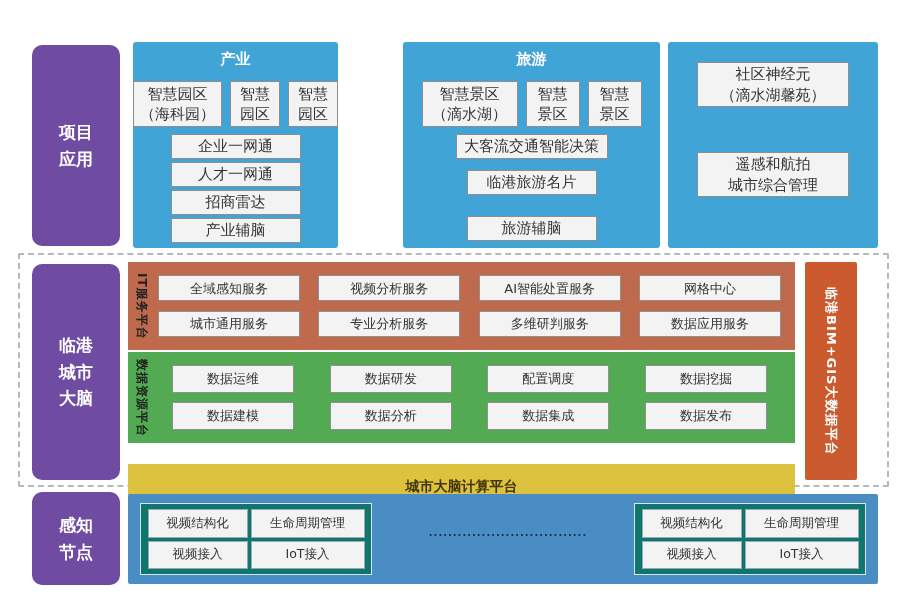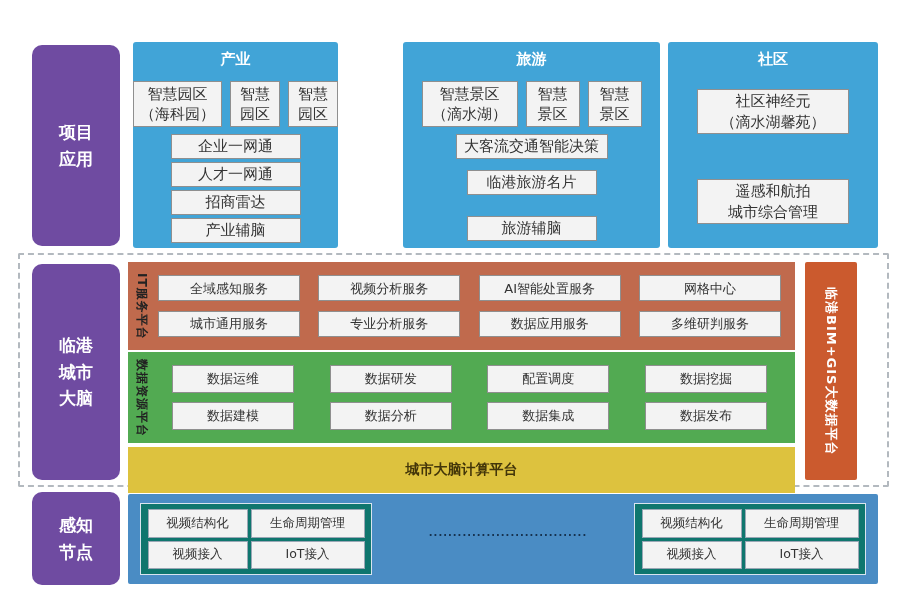--- a/index.html
+++ b/index.html
@@ -44,21 +44,21 @@
   .plat-data{top:352px;height:91px;background:#52aa52;}
   .vlabel{width:26px;display:flex;align-items:center;justify-content:center;
           writing-mode:vertical-rl;text-orientation:sideways;
           font-weight:bold;font-size:12px;color:#222;letter-spacing:1px;}
   .plat-grid{flex:1;display:flex;flex-direction:column;justify-content:space-evenly;padding:4px 14px 4px 4px;}
   .plat-row{display:flex;justify-content:space-between;}
   .plat-it .wbox{width:142px;height:26px;font-size:13px;}
   .plat-data .wbox{width:122px;height:28px;font-size:13px;}
   .plat-data .plat-row{padding:0 14px;}
 
-  .compute-bar{position:absolute;left:128px;top:447px;width:667px;height:46px;
+  .compute-bar{position:absolute;left:128px;top:464px;width:667px;height:46px;
                background:#ddc23e;color:#433609;display:flex;align-items:center;
                justify-content:center;font-size:14px;font-weight:bold;box-sizing:border-box;}
 
   .bim-box{position:absolute;left:805px;top:262px;width:52px;height:218px;background:#cb5a2e;
            border-radius:2px;color:#fff;display:flex;align-items:center;justify-content:center;
            writing-mode:vertical-rl;text-orientation:sideways;font-weight:bold;font-size:13px;letter-spacing:1px;}
 
   
   .sense-panel{position:absolute;left:128px;top:494px;width:750px;height:90px;
                background:#4a8cc4;border-radius:2px;}
@@ -113,43 +113,42 @@
 景区</div>
     </div>
     <div class="stack">
       <div class="wbox wide150 mt7">大客流交通智能决策</div>
       <div class="wbox mt11">临港旅游名片</div>
       <div class="wbox mt21">旅游辅脑</div>
     </div>
   </div>
 
   <div class="app-panel p-community">
-    <div class="panel-title">社区</div>
     <div class="wbox comm-box comm1">社区神经元
 （滴水湖馨苑）</div>
     <div class="wbox comm-box comm2">遥感和航拍
 城市综合管理</div>
   </div>
 
   <div class="brain-dash"></div>
 
   <div class="hplatform plat-it">
     <div class="vlabel">IT服务平台</div>
     <div class="plat-grid">
       <div class="plat-row">
         <div class="wbox">全域感知服务</div>
         <div class="wbox">视频分析服务</div>
         <div class="wbox">AI智能处置服务</div>
         <div class="wbox">网格中心</div>
       </div>
       <div class="plat-row">
         <div class="wbox">城市通用服务</div>
         <div class="wbox">专业分析服务</div>
+        <div class="wbox">多维研判服务</div>
         <div class="wbox">数据应用服务</div>
-        <div class="wbox">多维研判服务</div>
       </div>
     </div>
   </div>
 
   <div class="hplatform plat-data">
     <div class="vlabel">数据资源平台</div>
     <div class="plat-grid">
       <div class="plat-row">
         <div class="wbox">数据运维</div>
         <div class="wbox">数据研发</div>

